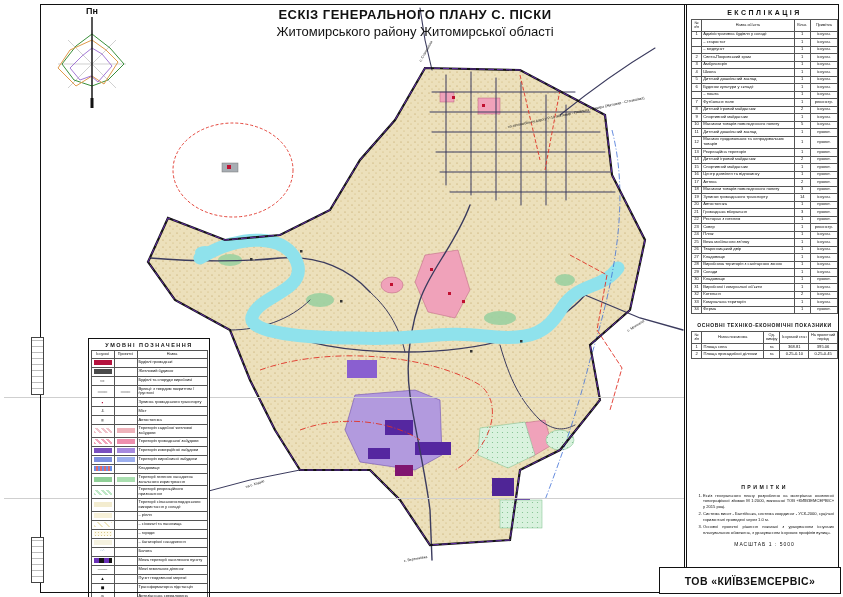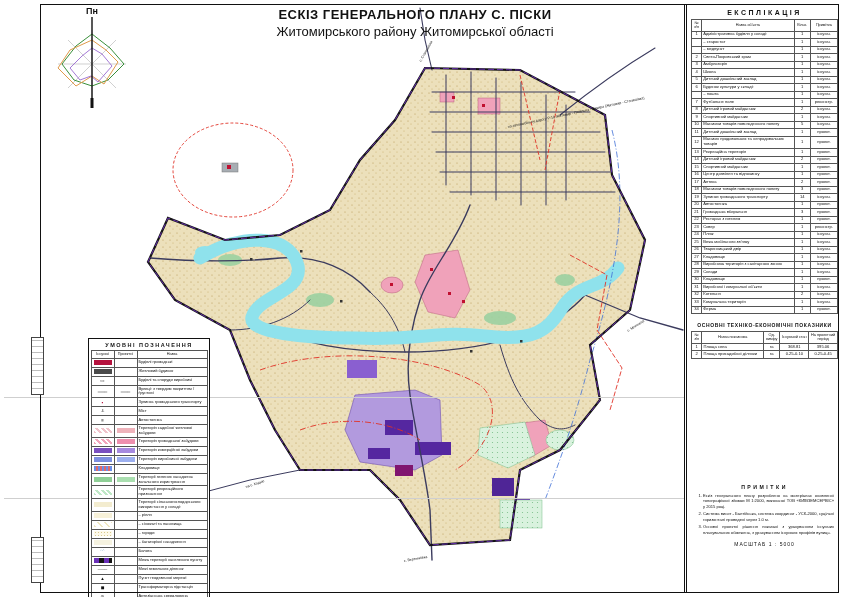--- a/index.html
+++ b/index.html
@@ -939,14 +939,17 @@
       <ol>
 
       <li>Ескіз генерального плану розроблено на матеріалах оновленої топографічної зйомки М 1:2000, виконаної ТОВ «КИЇВЗЕМСЕРВІС» у 2015 році.</li>
           <li>Система висот - Балтійська, система координат - УСК-2000, суцільні горизонталі проведені через 1.0 м.</li>
           <li>Основні проектні рішення показані з урахуванням існуючих планувальних обмежень, з урахуванням існуючих профілів вулиць.</li>
         </ol>
       <div class="scale">МАСШТАБ 1 : 5000</div>
     </div>
   </div>
 
+  <div class="footer">
+    <span>ТОВ «КИЇВЗЕМСЕРВІС»</span>
+  </div>
 
 </div>
 
 </body></html>

